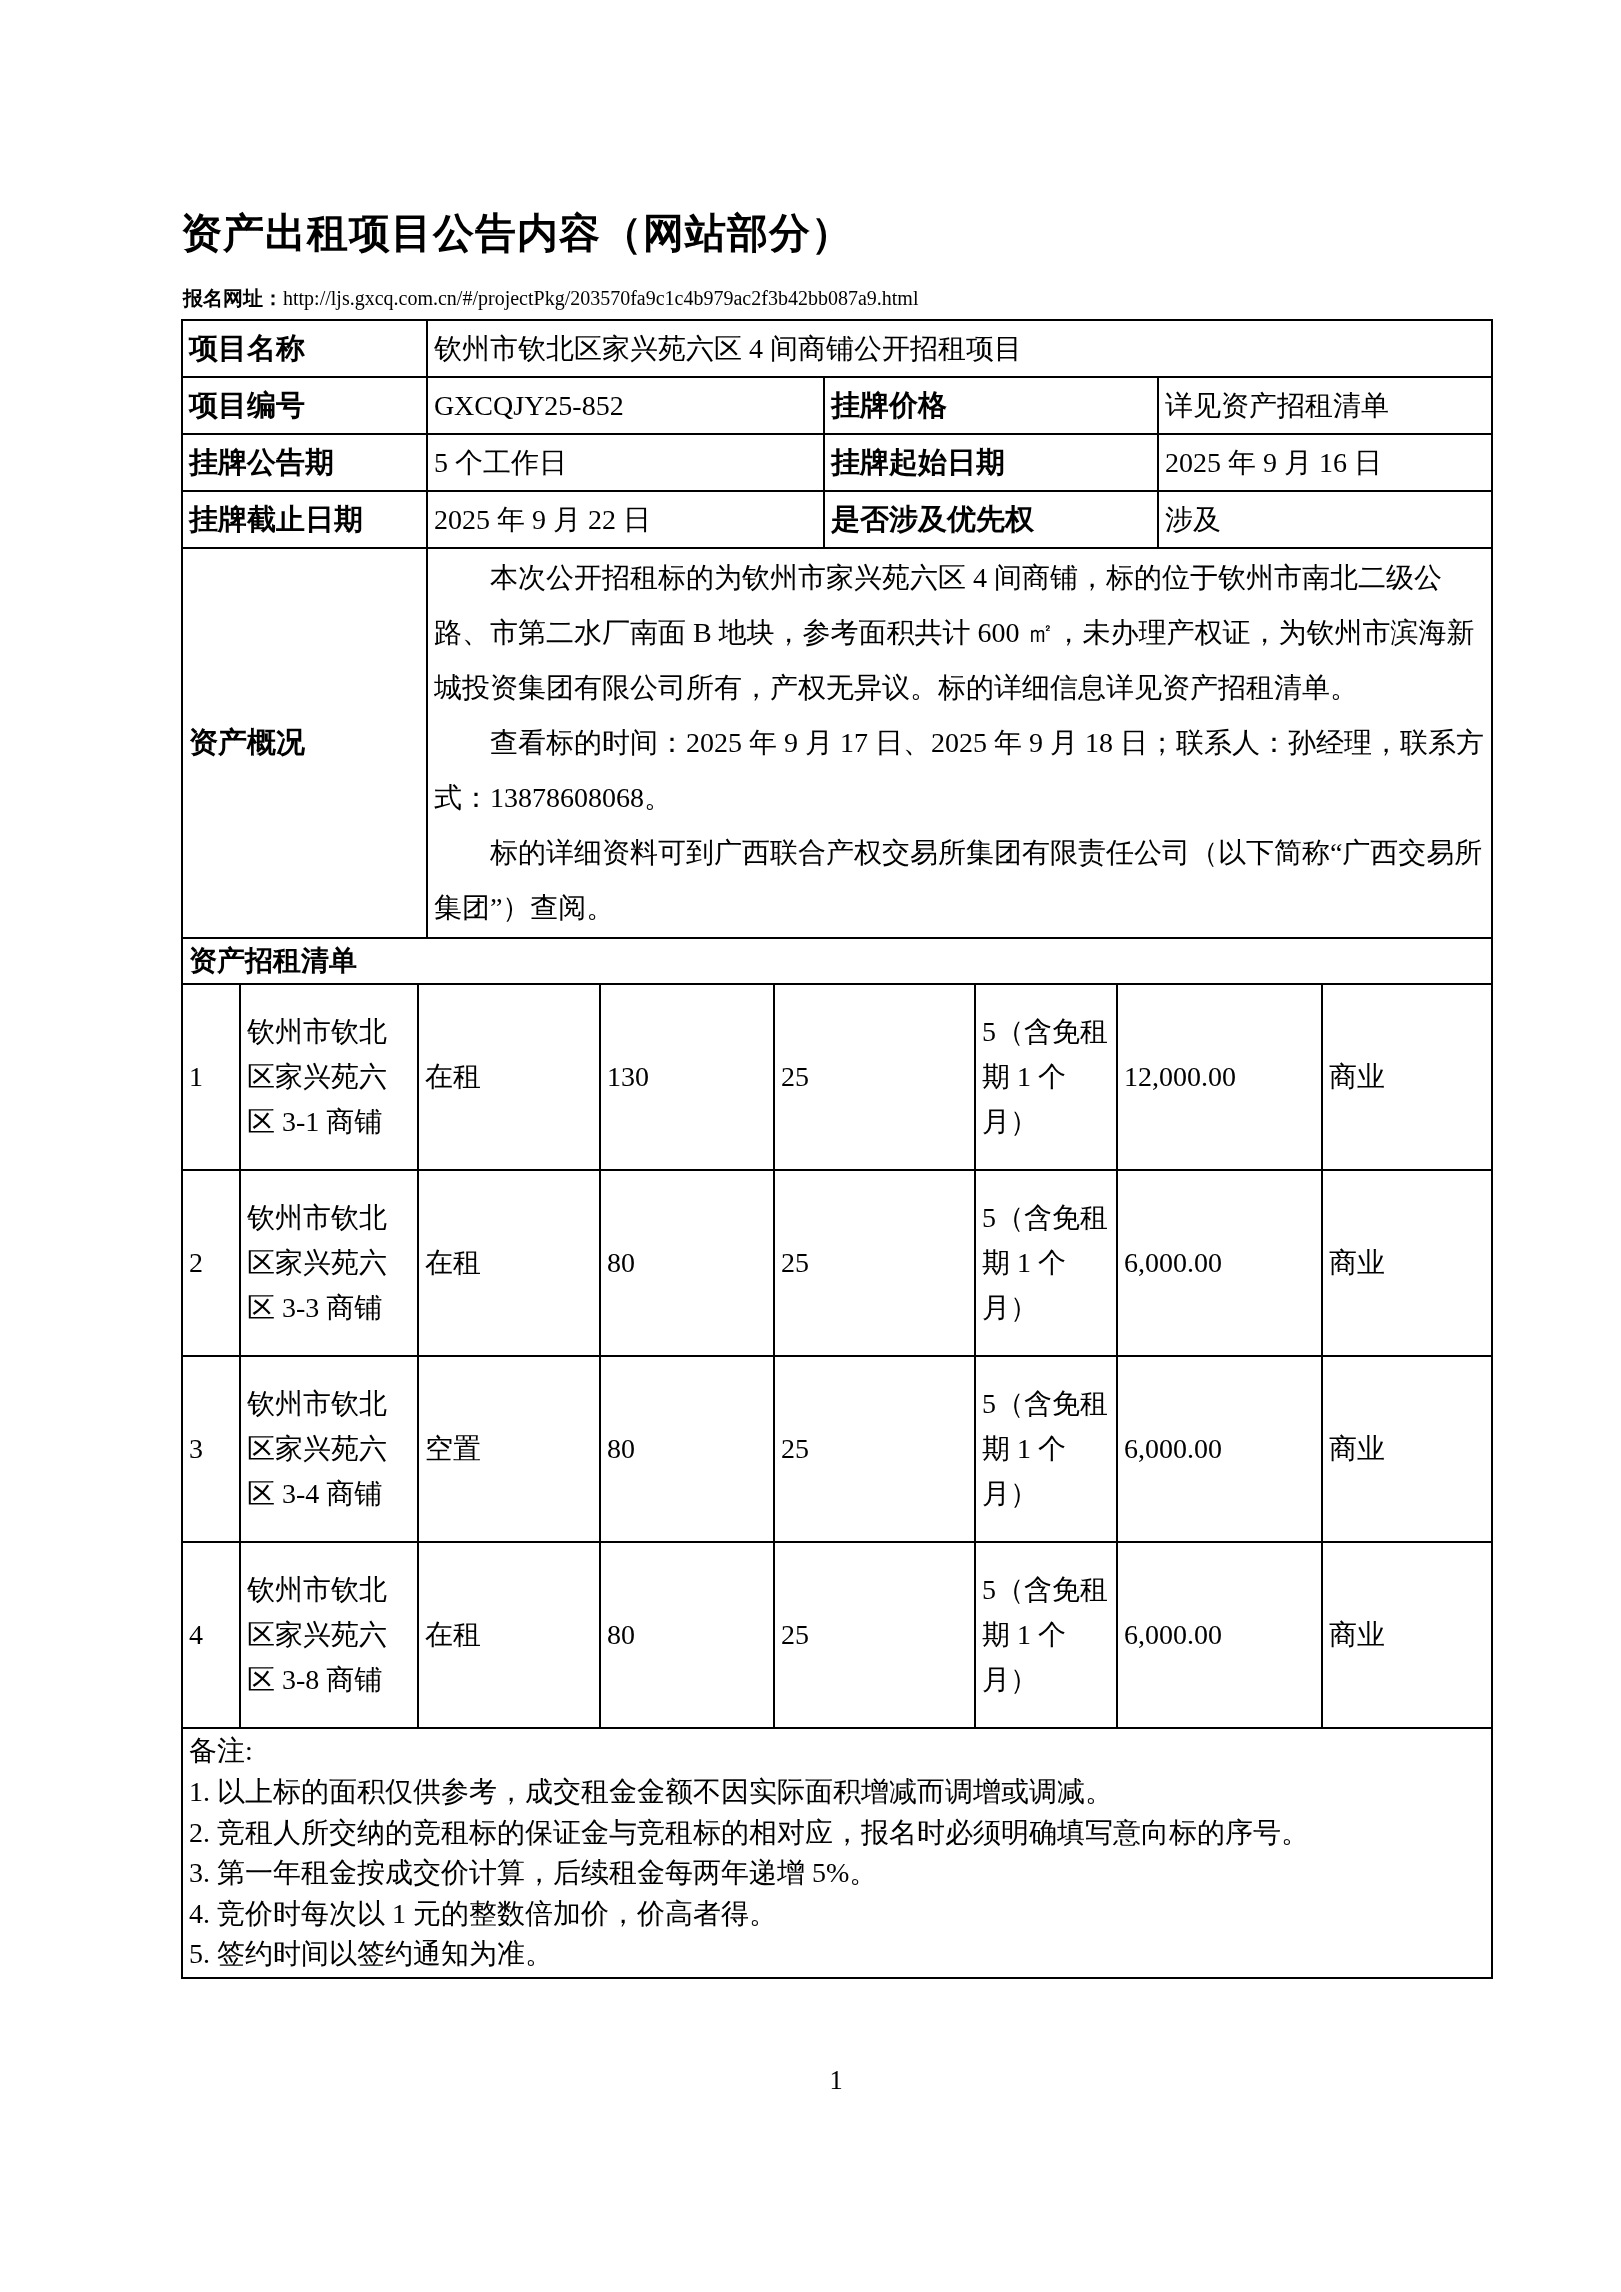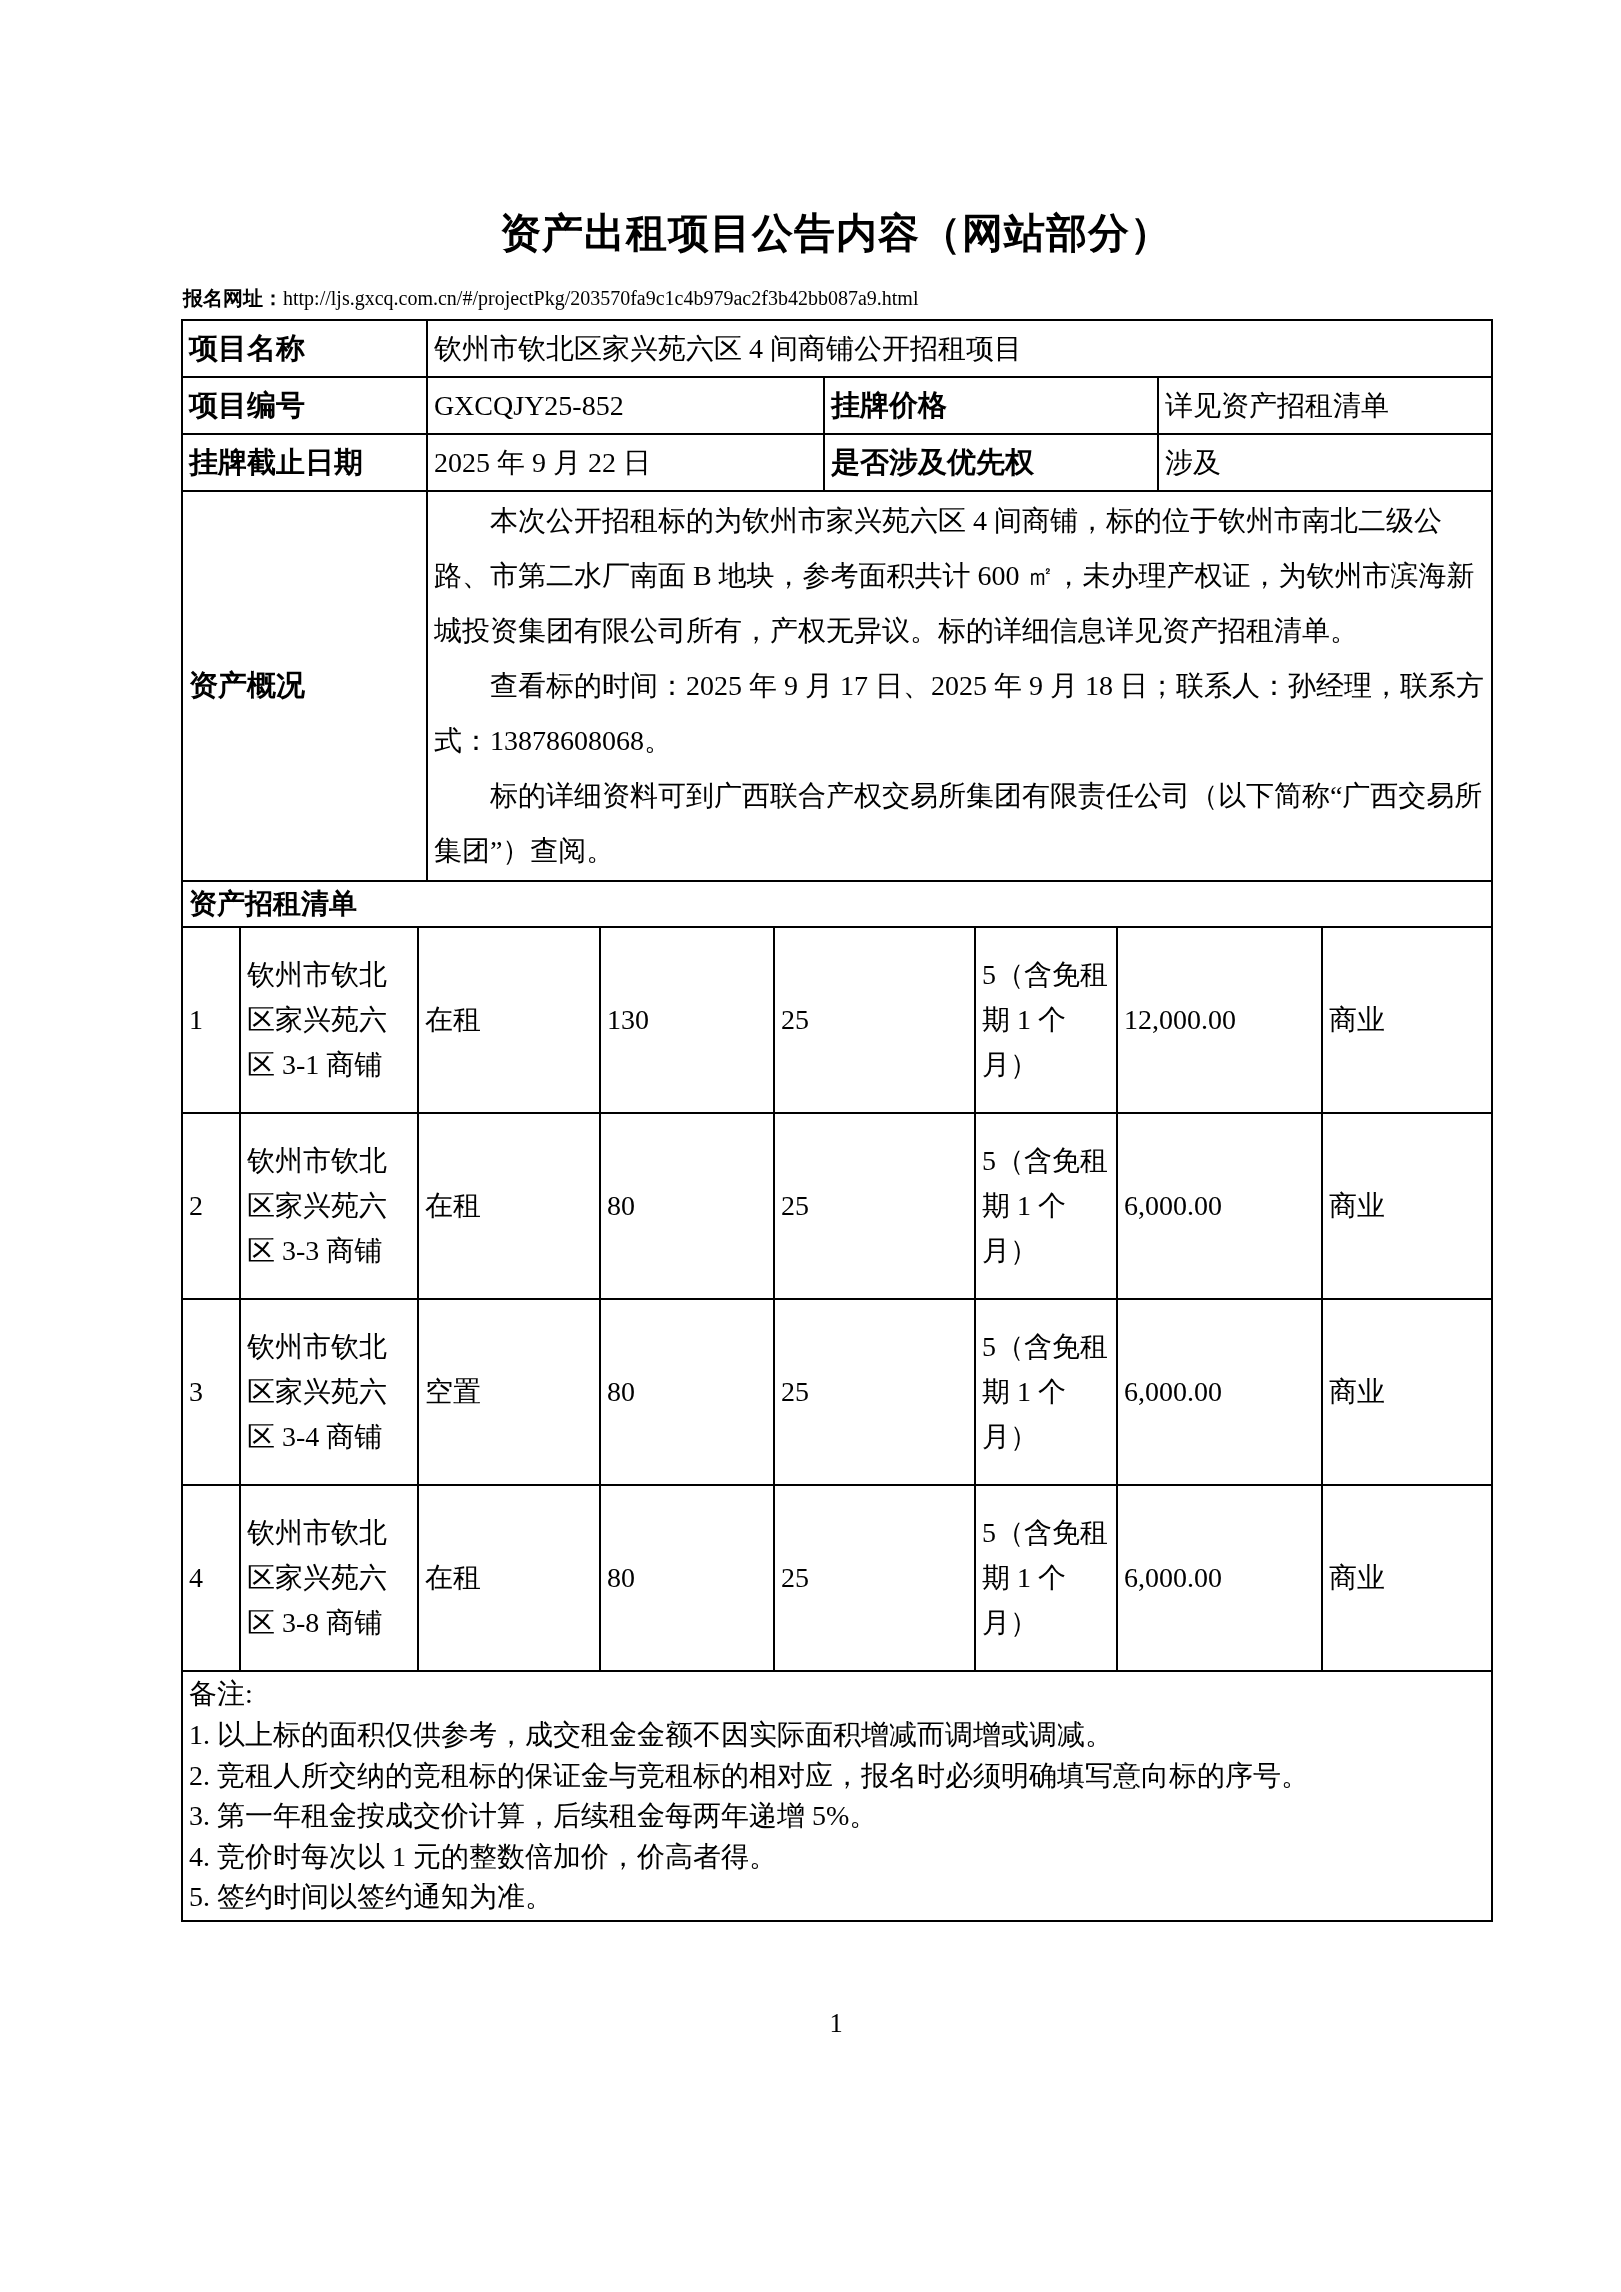--- a/index.html
+++ b/index.html
@@ -1,19 +1,19 @@
 <!DOCTYPE html>
 <html><head>
 <meta charset="utf-8">
 <style>
   html,body{margin:0;padding:0;background:#fff;}
   body{width:1621px;height:2293px;position:relative;color:#000;
        font-family:"Liberation Serif","DejaVu Serif",serif;}
   .page{width:1310px;margin-left:181px;padding-top:206px;}
-  .title{text-align:center;font-family:"Liberation Sans","DejaVu Sans",sans-serif;
+  .title{font-family:"Liberation Sans","DejaVu Sans",sans-serif;
          font-weight:bold;font-size:41px;letter-spacing:1px;margin:0 0 23.5px 0;}
   .url-line{font-size:20px;margin:0 0 7.8px 2px;white-space:nowrap;}
   .url-label{font-family:"Liberation Sans","DejaVu Sans",sans-serif;font-weight:bold;}
   .url{font-family:"Liberation Serif","DejaVu Serif",serif;}
   table.tbl{border-collapse:collapse;table-layout:fixed;width:1310px;
             font-size:28px;}
   table.tbl td,table.tbl th{border:2px solid #000;text-align:left;vertical-align:middle;
             padding:2px 5.9px;overflow:hidden;}
   table.list{margin-top:-2px;}
   .lbl{font-family:"Liberation Sans","DejaVu Sans",sans-serif;font-weight:bold;font-size:29px;}
@@ -53,20 +53,26 @@
     <tbody>
         <tr class="inforow">
       <td class="lbl">项目名称</td>
       <td class="val" colspan="3">钦州市钦北区家兴苑六区 4 间商铺公开招租项目</td>
     </tr>
     <tr class="inforow">
       <td class="lbl">项目编号</td>
       <td class="val">GXCQJY25-852</td>
       <td class="lbl">挂牌价格</td>
       <td class="val">详见资产招租清单</td>
+    </tr>
+    <tr class="inforow">
+      <td class="lbl">挂牌公告期</td>
+      <td class="val">5 个工作日</td>
+      <td class="lbl">挂牌起始日期</td>
+      <td class="val">2025 年 9 月 16 日</td>
     </tr>
     <tr class="inforow">
       <td class="lbl">挂牌截止日期</td>
       <td class="val">2025 年 9 月 22 日</td>
       <td class="lbl">是否涉及优先权</td>
       <td class="val">涉及</td>
     </tr>
     <tr>
       <td class="lbl">资产概况</td>
       <td class="overview val" colspan="3">

